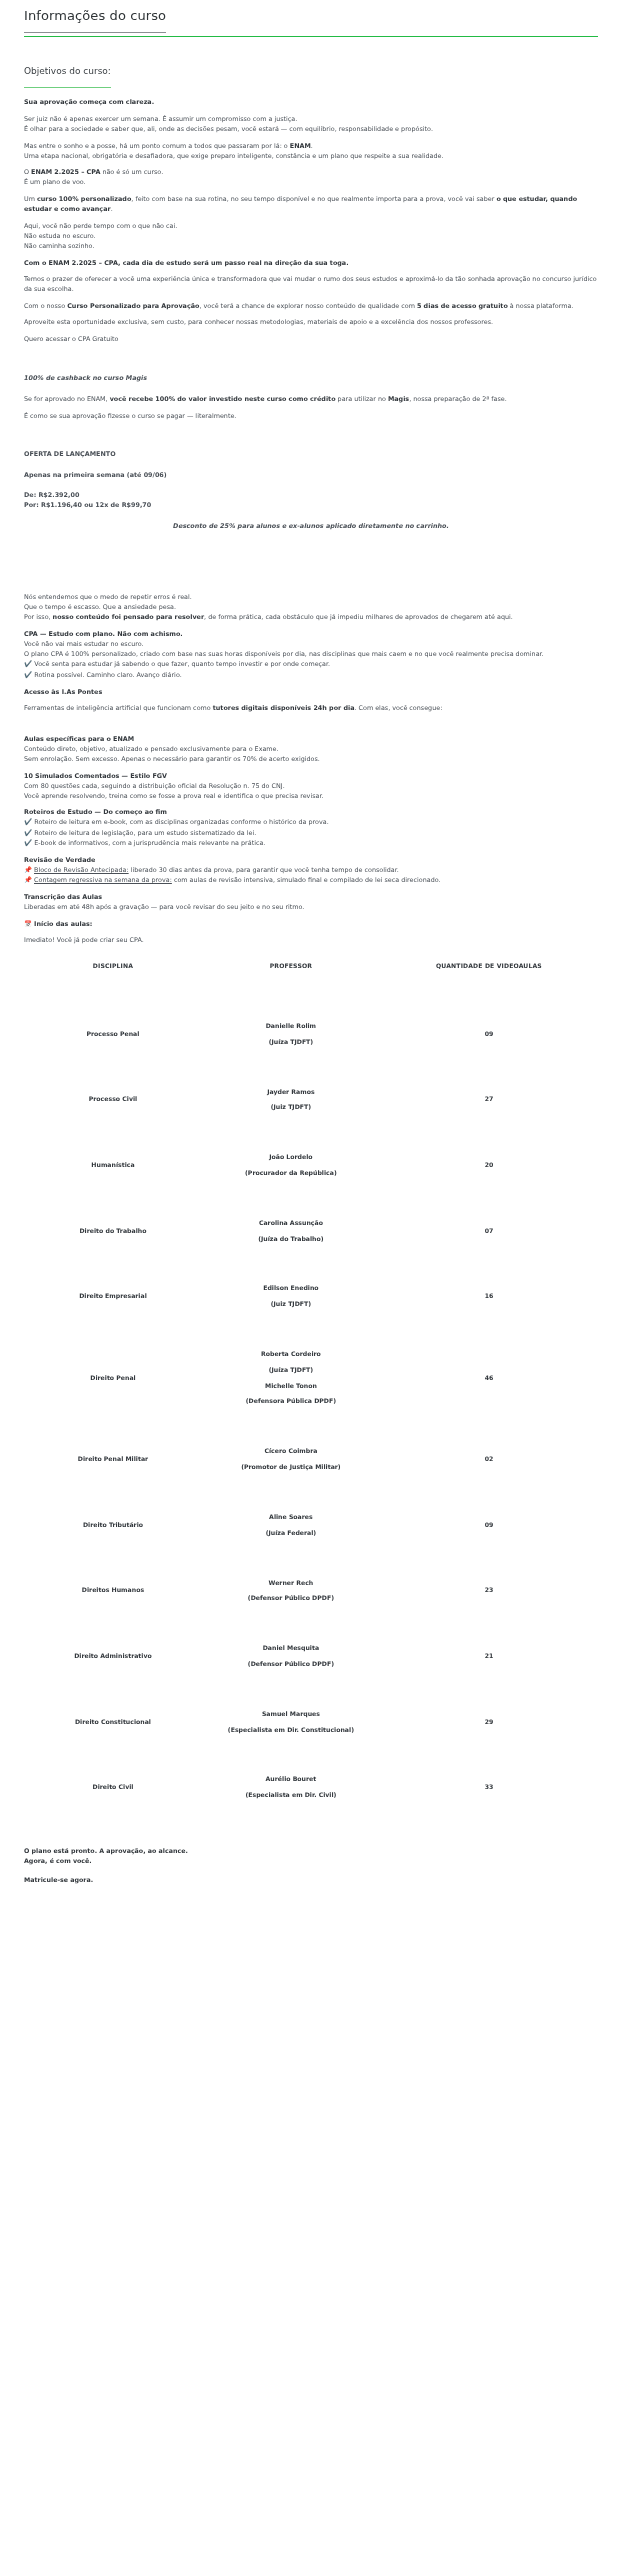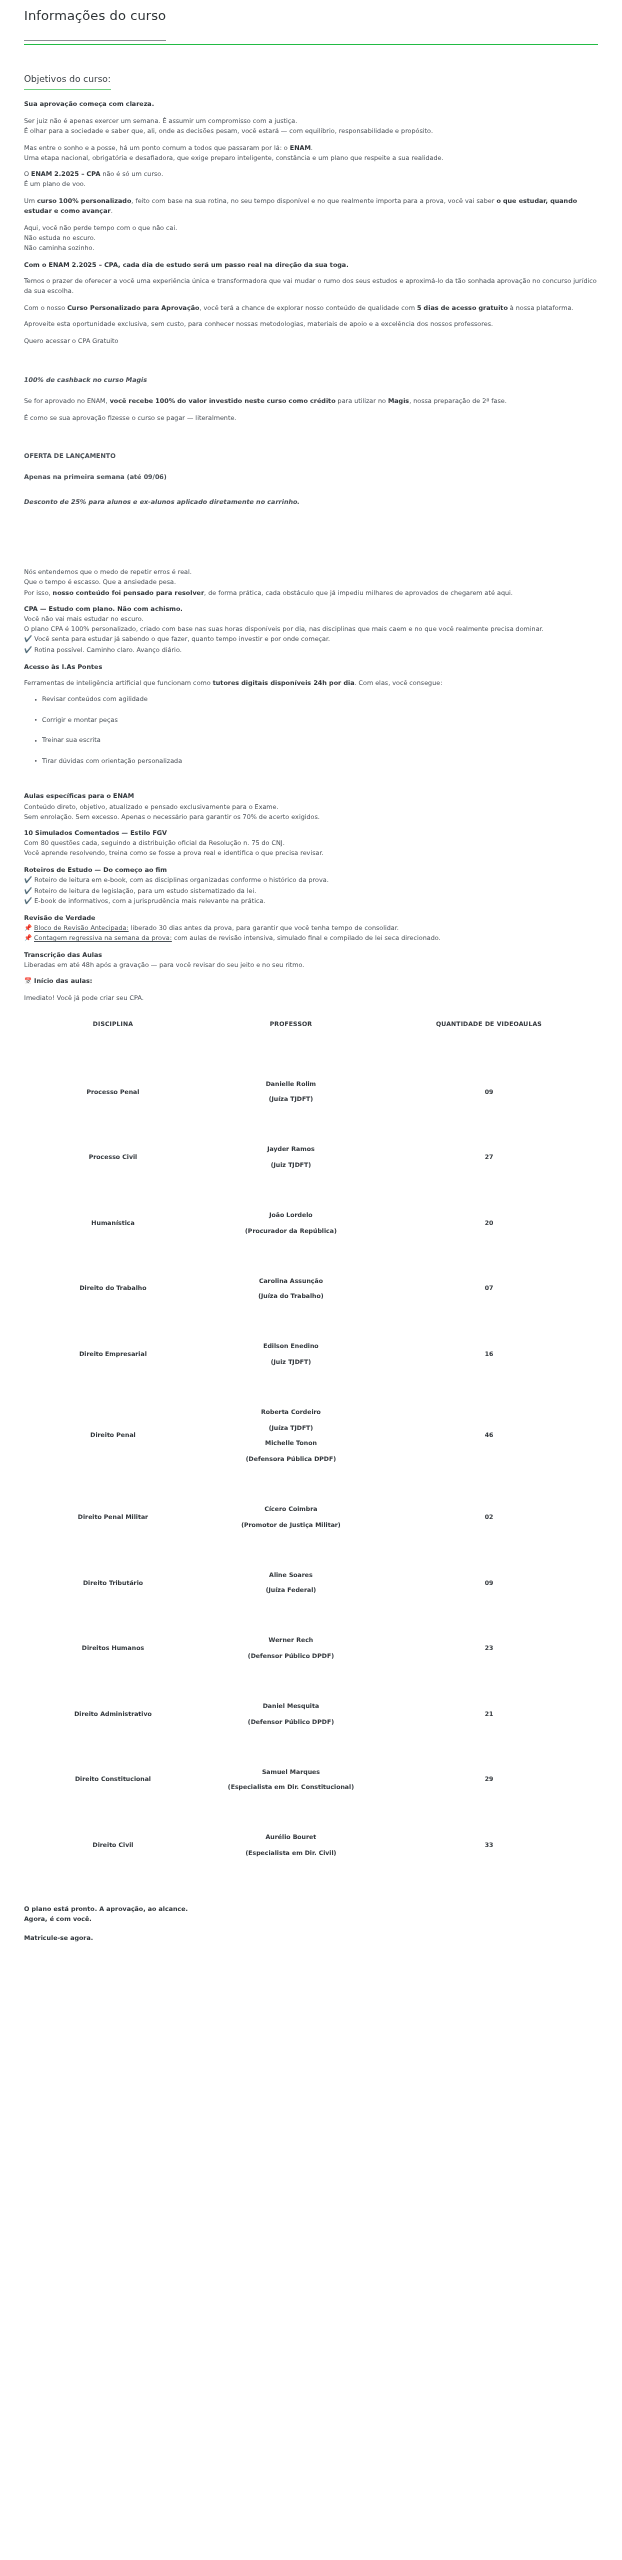--- a/index.html
+++ b/index.html
@@ -31,49 +31,49 @@
     border-bottom: 1.2px solid #22bb44;
   }
   .main-title {
     display: inline-block;
     font-size: 13px;
     font-weight: 400;
     color: #2f3437;
     letter-spacing: 0.1px;
     line-height: 1.25;
     border-bottom: 1px solid #8b8f93;
-    padding-bottom: 16px;
+    padding-bottom: 8px;
   }
   .section-title {
     display: inline-block;
     font-size: 9px;
     font-weight: 400;
     color: #3a3f43;
     border-bottom: 1.1px solid #6fcf7f;
-    padding-bottom: 2px;
+    padding-bottom: 8px;
     margin: 0;
   }
   .sec-gap-top { margin-top: 28px; }
 
   
   p.t {
     margin: 0 0 6.5px 0;
     font-size: 6.4px;
     line-height: 1.58;
     color: #4a5057;
   }
   p.b { font-weight: bold; color: #33383d; }
   b, strong { font-weight: bold; color: #33383d; }
   .spacer-5 { height: 14px; }
   .spacer-8 { height: 22px; }
   .spacer-big { height: 46px; }
 
   
   .red { color: #ee2222; font-weight: bold; }
-  .red-it { color: #ee2222; font-weight: bold; font-style: italic; }
+  .red-it { color: #ee2222; font-weight: bold; font-style: italic; text-align: center; }
   .ital-b { font-style: italic; font-weight: bold; color: #2f3438; }
   .plain-link { color: #4a5057; }
 
   
   ul.bullets {
     margin: 6px 0 6px 0;
     padding-left: 18px;
     list-style: none;
   }
   ul.bullets li {
@@ -200,20 +200,24 @@
     </p>
     <p class="t">É como se sua aprovação fizesse o curso se pagar — literalmente.</p>
   </div>
 
   <div class="spacer-8"></div>
   <div>
     <p class="t red">OFERTA DE LANÇAMENTO</p>
     <div style="height:4px"></div>
     <p class="t red">Apenas na primeira semana (até 09/06)</p>
     <div style="height:3px"></div>
+    <p class="t red">
+      <span>De: R$2.392,00</span><br>
+      <span>Por: R$1.196,40 ou 12x de R$99,70</span>
+    </p>
     <div style="height:5px"></div>
     <p class="t red-it">Desconto de 25% para alunos e ex-alunos aplicado diretamente no carrinho.</p>
   </div>
 
   <div class="spacer-big"></div>
   <div>
 
     <div style="height:8px"></div>
 
 
@@ -232,26 +236,20 @@
       <span class="chk">✔️</span>
       <span>Rotina possível. Caminho claro. Avanço diário.</span>
     </p>
 
     <p class="t b">Acesso às I.As Pontes</p>
 
     <p class="t">
       <span>Ferramentas de inteligência artificial que funcionam como </span><b>tutores digitais disponíveis 24h por dia</b><span>. Com elas, você consegue:</span>
     </p>
 
-    <ul class="bullets">
-      <li>Revisar conteúdos com agilidade</li>
-      <li>Corrigir e montar peças</li>
-      <li>Treinar sua escrita</li>
-      <li>Tirar dúvidas com orientação personalizada</li>
-    </ul>
 
     <div class="spacer-5"></div>
 
     <p class="t">
       <b>Aulas específicas para o ENAM</b><br>
       <span>Conteúdo direto, objetivo, atualizado e pensado exclusivamente para o Exame.</span><br>
       <span>Sem enrolação. Sem excesso. Apenas o necessário para garantir os 70% de acerto exigidos.</span>
     </p>
 
     <p class="t">

